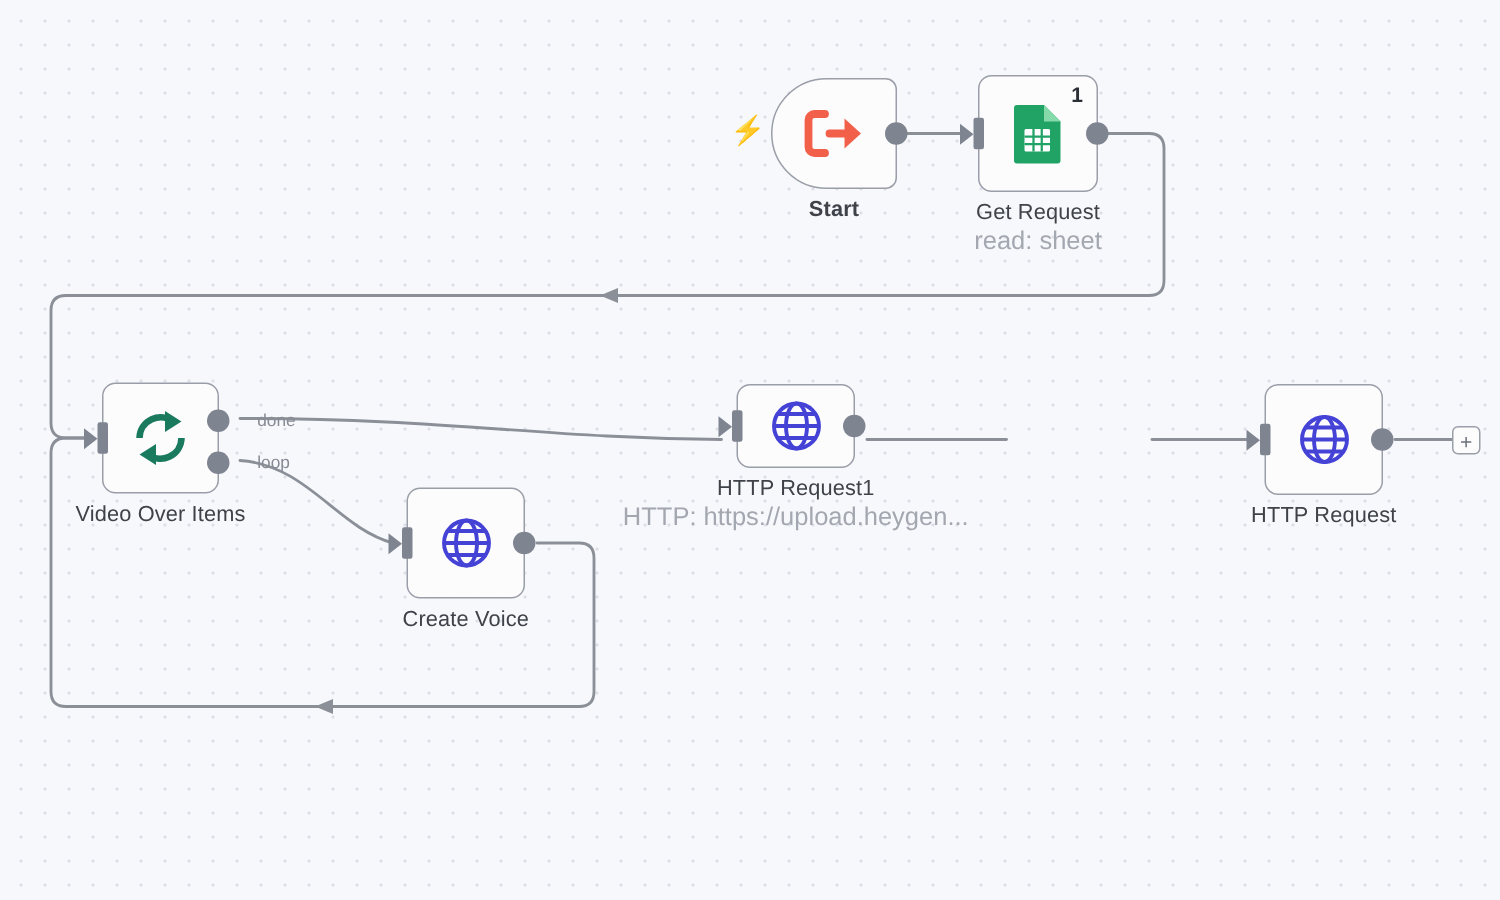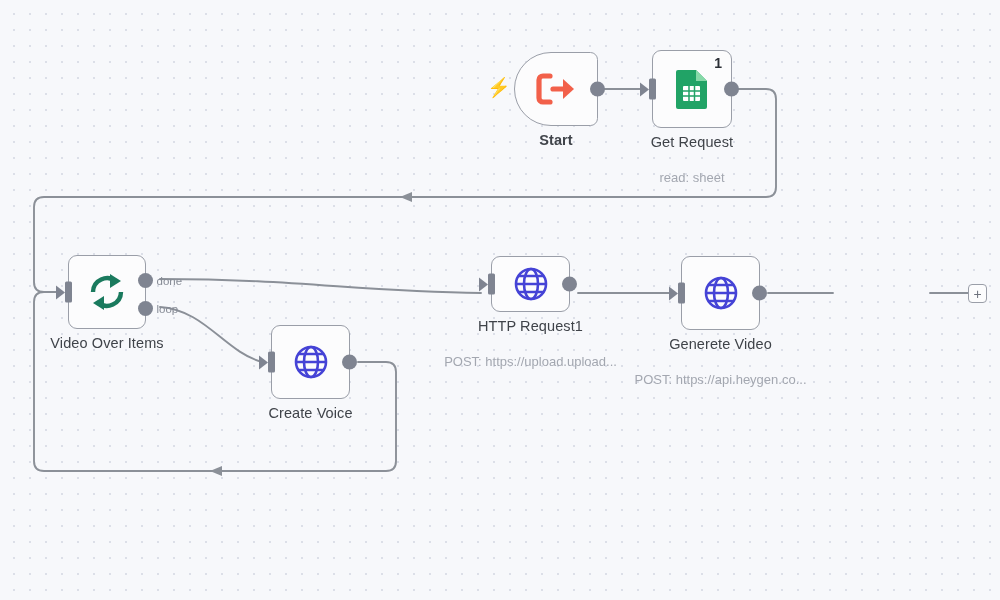--- a/index.html
+++ b/index.html
@@ -38,22 +38,22 @@
     font-size: 14.5px;
     color: #3f4349;
     white-space: nowrap;
     letter-spacing: .1px;
   }
   .node-sub {
     position: absolute;
     top: 100%;
     left: 50%;
     transform: translateX(-50%);
-    margin-top: 43px;
-    font-size: 13px;
+    margin-top: 24px;
+    font-size: 17px;
     color: #a3a7b0;
     white-space: nowrap;
   }
   .badge {
     position: absolute;
     top: 4px; right: 9px;
     font-size: 14px;
     font-weight: bold;
     color: #2b2f36;
   }
@@ -87,21 +87,21 @@
     border-bottom: 7px solid transparent;
     border-left: 9px solid #7f8491;
   }
   .port-out.stacked { top: auto; transform: none; }
   .port-lbl {
     position: absolute;
     font-size: 11.5px;
     color: #868b95;
     white-space: nowrap;
     left: 100%;
-    margin-left: 4px;
+    margin-left: 19px;
     top: 50%;
     transform: translateY(-50%);
   }
 
   
   .icon { display: block; }
 
   .bolt {
     position: absolute;
     font-size: 19px;
@@ -227,35 +227,34 @@
     <svg class="icon" width="36" height="36" viewBox="0 0 36 36">
       <g fill="none" stroke="#4543d6" stroke-width="2.6">
         <circle cx="18" cy="18" r="15"></circle>
         <ellipse cx="18" cy="18" rx="7" ry="15"></ellipse>
         <path d="M3,18 H33 M5.5,10 H30.5 M5.5,26 H30.5"></path>
       </g>
     </svg>
     <span class="port-in"></span>
     <span class="port-out"></span>
     <span class="node-label">HTTP Request1</span>
-    <span class="node-sub">POST: https://upload.upload...</span>
-  </div>
-
-  <div class="node" style="left:681px; top:256px; width:79px; height:74px;">
+    <span class="node-sub">HTTP: https://upload.heygen...</span>
+  </div>
+
+
+  <div class="node" style="left:843px; top:256px; width:79px; height:74px;">
     <svg class="icon" width="36" height="36" viewBox="0 0 36 36">
       <g fill="none" stroke="#4543d6" stroke-width="2.6">
         <circle cx="18" cy="18" r="15"></circle>
         <ellipse cx="18" cy="18" rx="7" ry="15"></ellipse>
         <path d="M3,18 H33 M5.5,10 H30.5 M5.5,26 H30.5"></path>
       </g>
     </svg>
     <span class="port-in"></span>
     <span class="port-out"></span>
-    <span class="node-label">Generete Video</span>
-    <span class="node-sub">POST: https://api.heygen.co...</span>
-  </div>
-
+    <span class="node-label">HTTP Request</span>
+  </div>
 
   <div class="plus-btn" style="left:968px; top:284px;">
     <span>+</span>
   </div>
 
 </div>
 
 </body></html>

